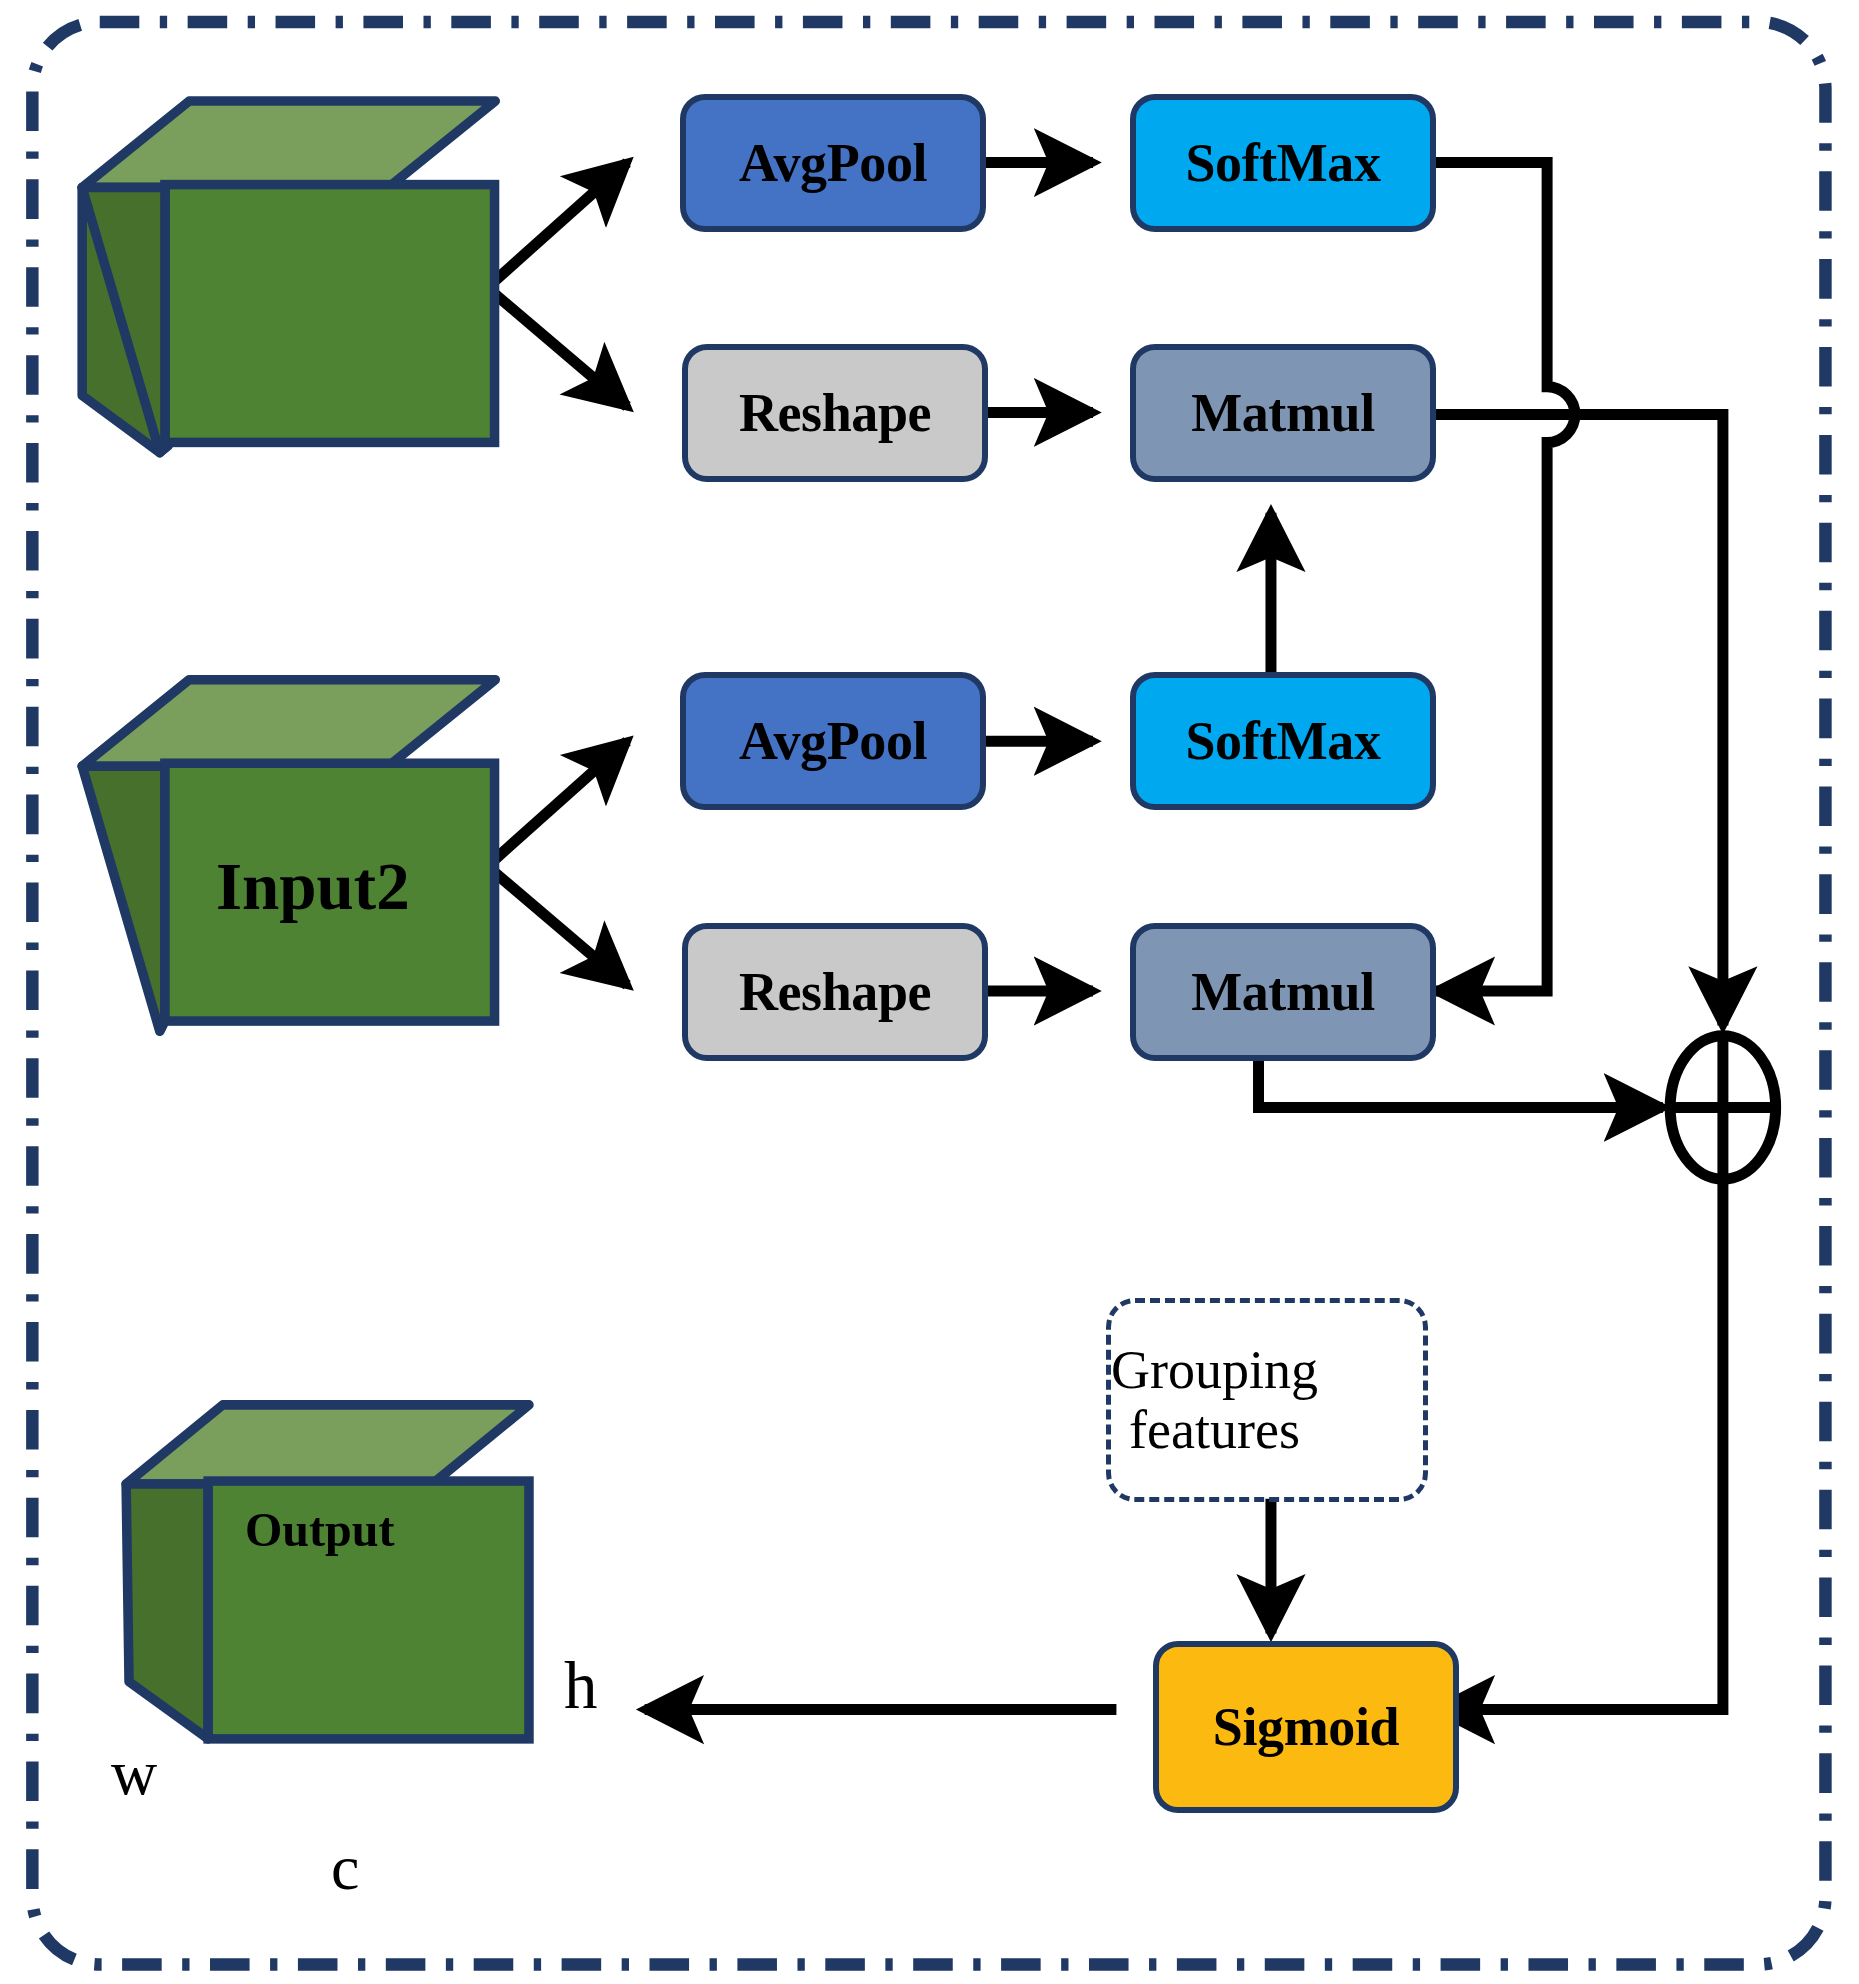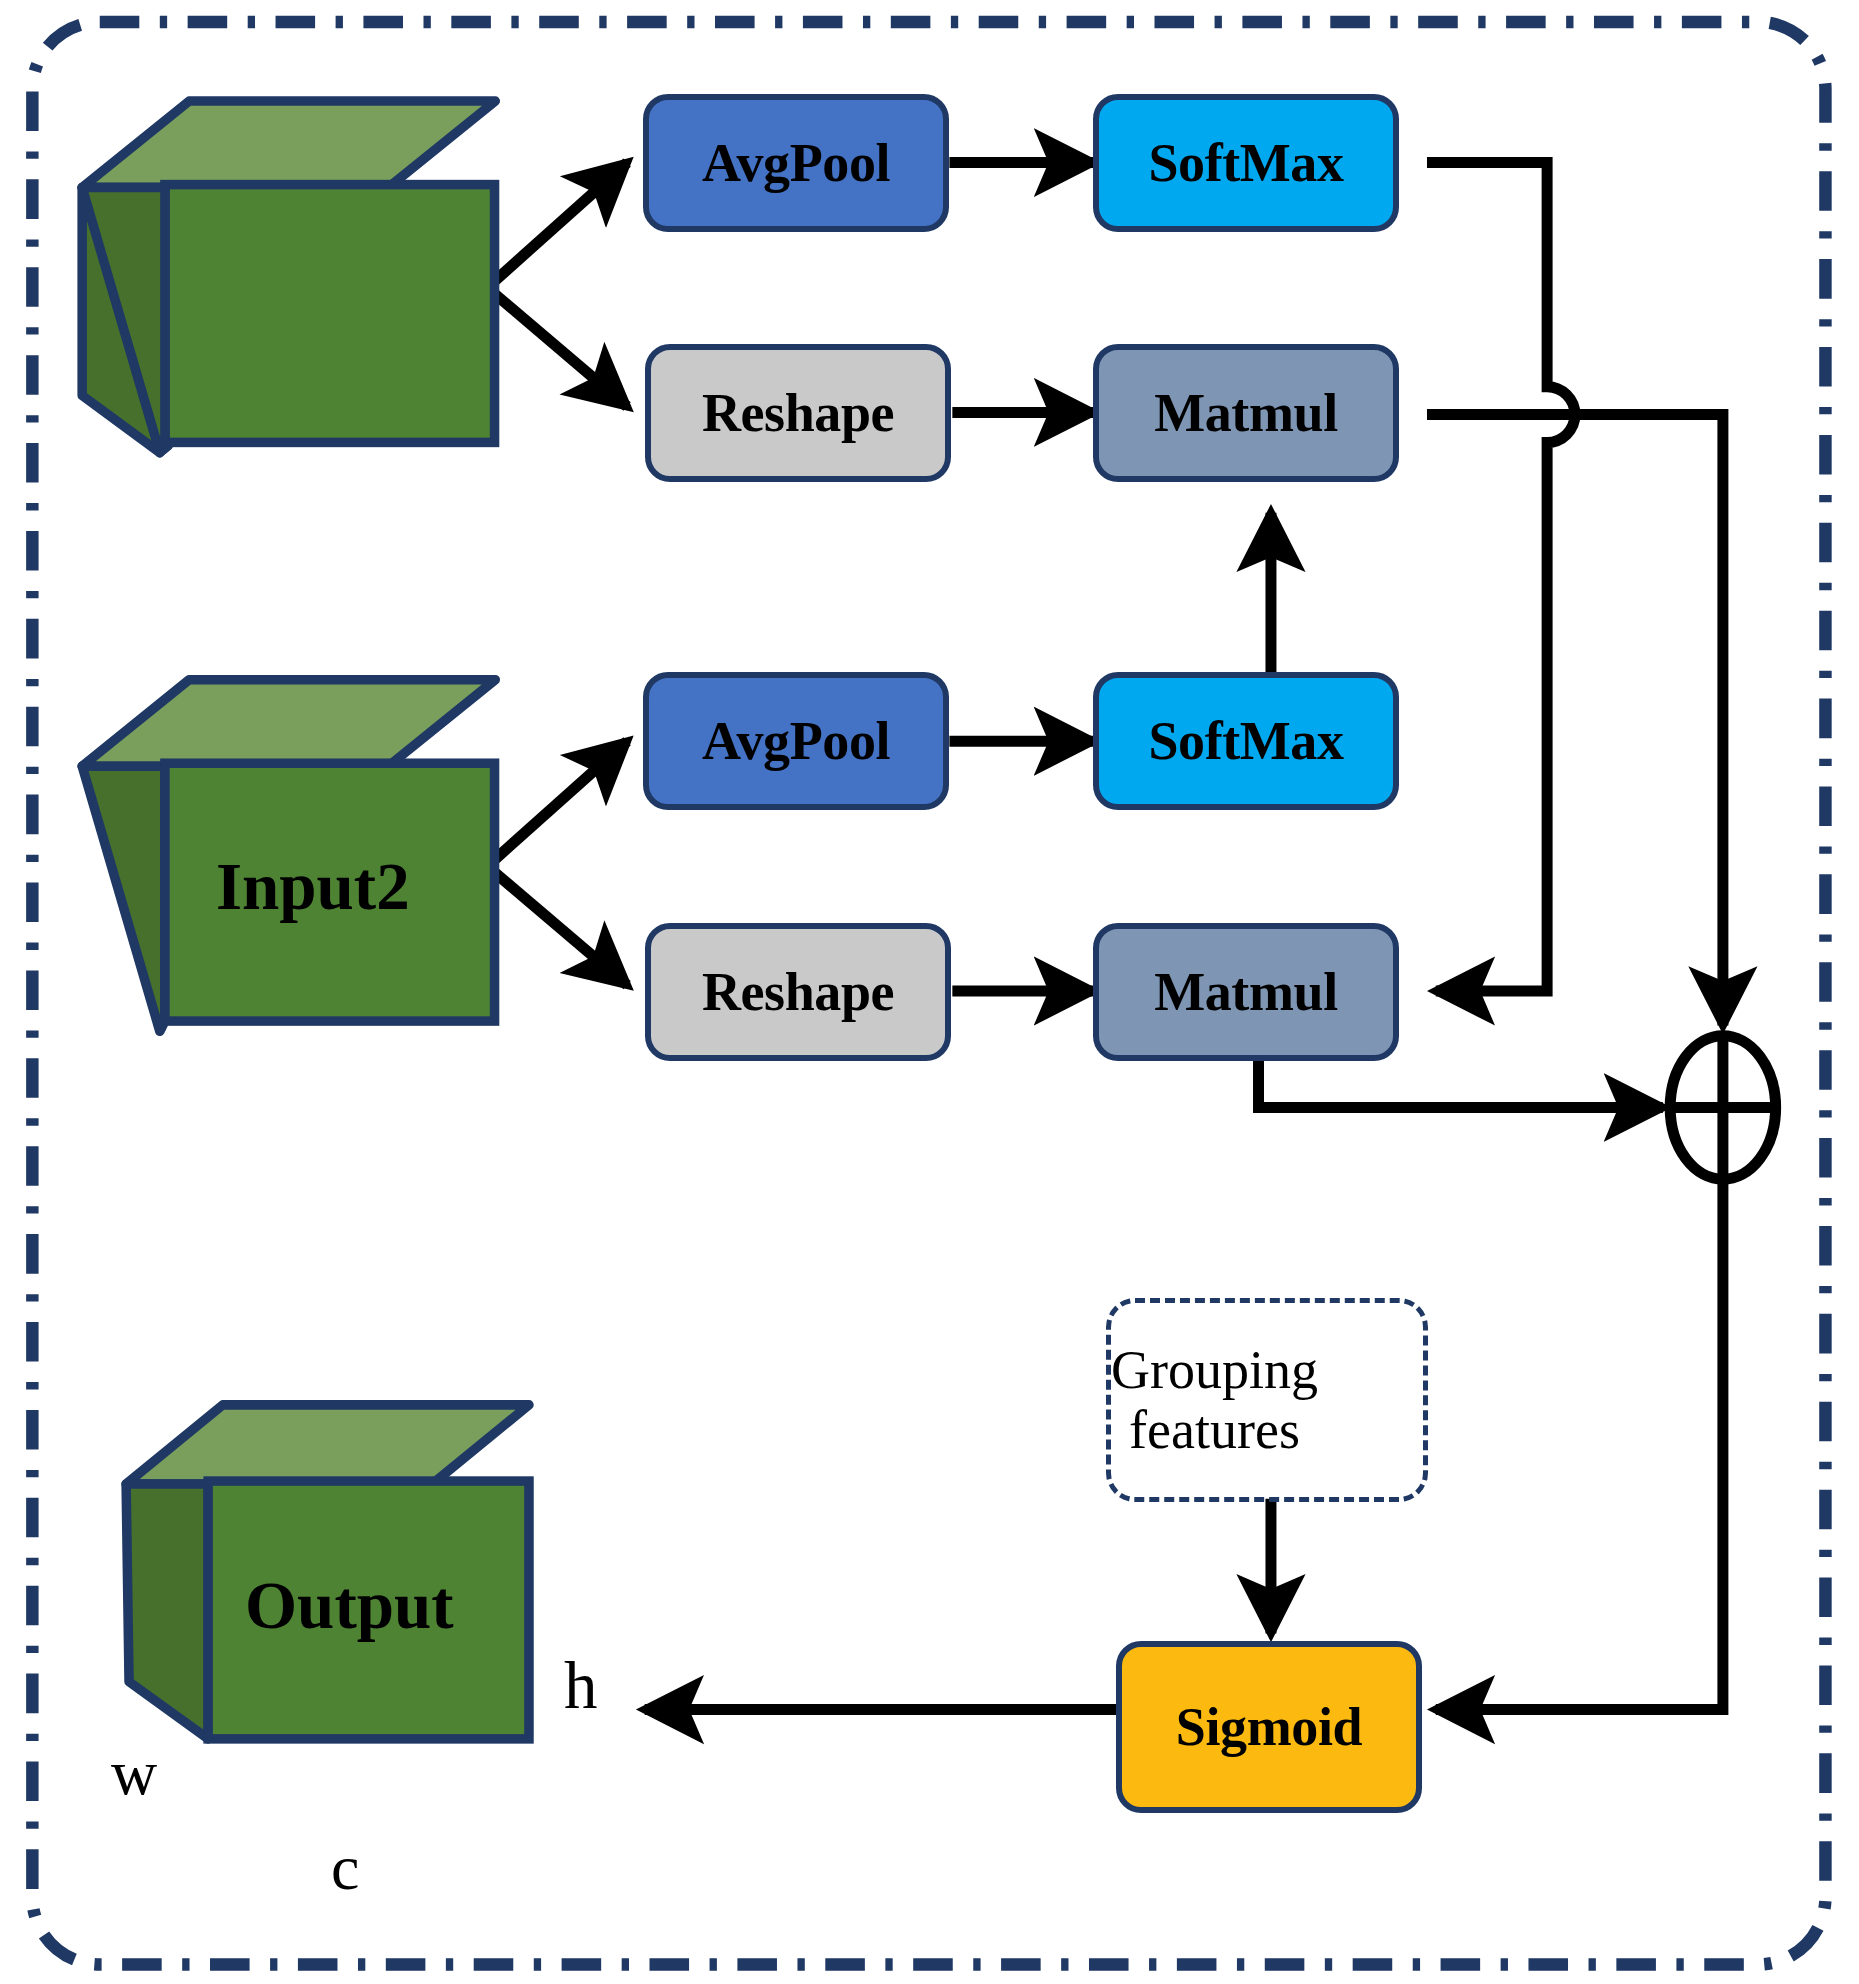--- a/index.html
+++ b/index.html
@@ -9,20 +9,21 @@
   .nodebox{
     position:absolute;
     border:6.6px solid #1F3864;
     border-radius:25px;
     display:flex;align-items:center;justify-content:center;
     box-sizing:border-box;
     font-family:"Liberation Serif", serif;
     font-weight:bold;
     color:#000;
     letter-spacing:-0.4px;
+    margin-left:37px;
   }
   .cubelabel{
     position:absolute;
     font-family:"Liberation Serif", serif;
     font-weight:bold;
     color:#000;
     white-space:nowrap;
   }
   .dimlabel{
     position:absolute;
@@ -116,21 +117,21 @@
     </g>
 
     <g>
       <polygon points="172,2026 304,1918 722,1918 590,2026" fill="#7A9F5C" stroke="#1F3864" stroke-width="13" stroke-linejoin="round"></polygon>
       <polygon points="172,2026 284,2026 284,2374 176,2296" fill="#47702C" stroke="#1F3864" stroke-width="13" stroke-linejoin="round"></polygon>
       <rect x="284" y="2022" width="438" height="352" fill="#4F8334" stroke="#1F3864" stroke-width="13"></rect>
     </g>
   </svg>
 
   <div class="cubelabel" style="left:216px;top:848px;font-size:67px;">Input2</div>
-  <div class="cubelabel" style="left:245px;top:1567px;font-size:67px;">Output</div>
+  <div class="cubelabel" style="left:245px;top:1502px;font-size:48px;">Output</div>
 
   <div class="dimlabel" style="left:111px;top:1736px;font-size:64px;">w</div>
   <div class="dimlabel" style="left:564px;top:1647px;font-size:67px;">h</div>
   <div class="dimlabel" style="left:331px;top:1831px;font-size:64px;">c</div>
 
   <div class="nodebox" style="left:643px;top:94px;width:306px;height:138px;background:#4472C4;font-size:54px;">
       <span>AvgPool</span>
     </div>
 
   <div class="nodebox" style="left:1093px;top:94px;width:306px;height:138px;background:#00A8EF;font-size:54px;">

